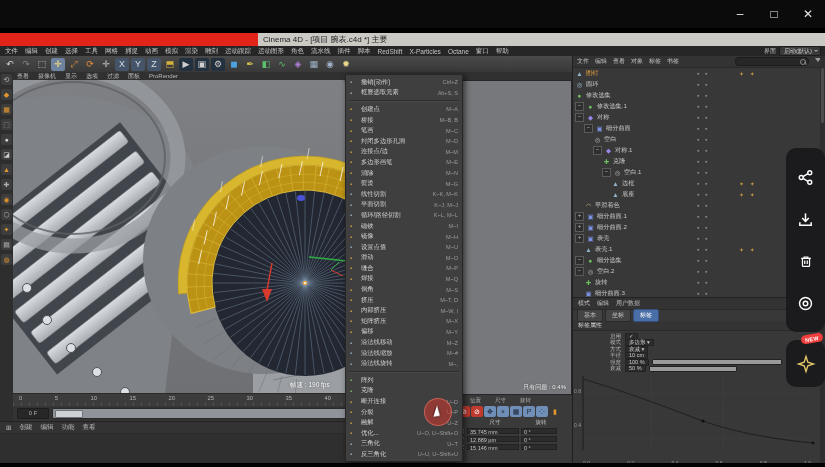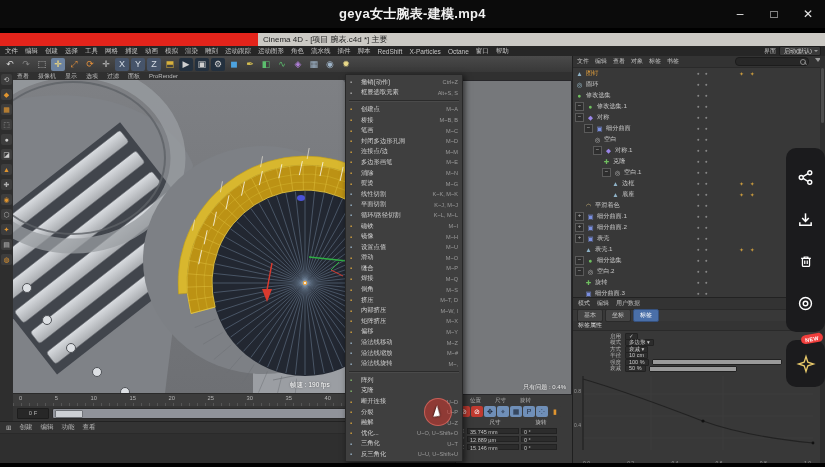--- a/index.html
+++ b/index.html
@@ -99,21 +99,20 @@
   
   .sidebar{left:786px;top:148px;width:39px;height:184px;background:#1b1b1d;border-radius:10px;display:flex;flex-direction:column;align-items:center;justify-content:space-around;z-index:200;padding:8px 0;box-sizing:border-box}
   .sicon{width:20px;height:20px;display:flex;align-items:center;justify-content:center}
   .newbox{left:786px;top:340px;width:39px;height:47px;background:#1b1b1d;border-radius:10px;z-index:200;display:flex;align-items:center;justify-content:center}
   .newbadge{position:absolute;left:15px;top:-6px;background:#f03e3c;color:#fff;font-size:5.5px;font-weight:bold;padding:1.5px 4px;border-radius:6px;transform:rotate(-10deg);letter-spacing:.3px}
 </style>
 </head>
 <body>
 
 <div class="abs titlebar">
-  <span class="title">geya女士腕表-建模.mp4</span>
   <div class="winctrl">
     <span class="wbtn">–</span>
     <span class="wbtn">□</span>
     <span class="wbtn">✕</span>
   </div>
 </div>
 
 <div class="abs c4d">
 
   <div class="abs wintitle">Cinema 4D  -  [项目 腕表.c4d *] 主要</div>

